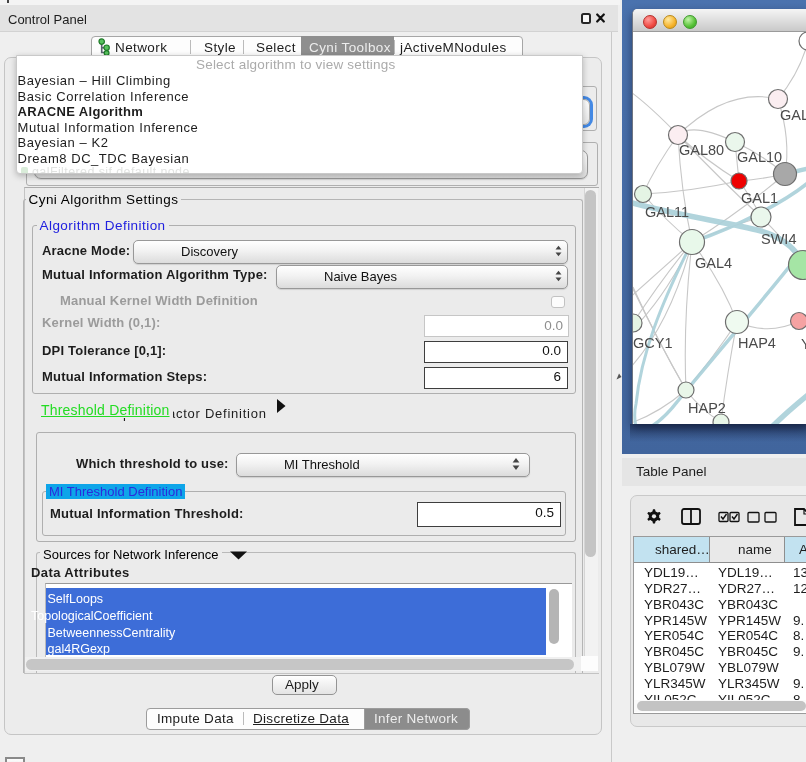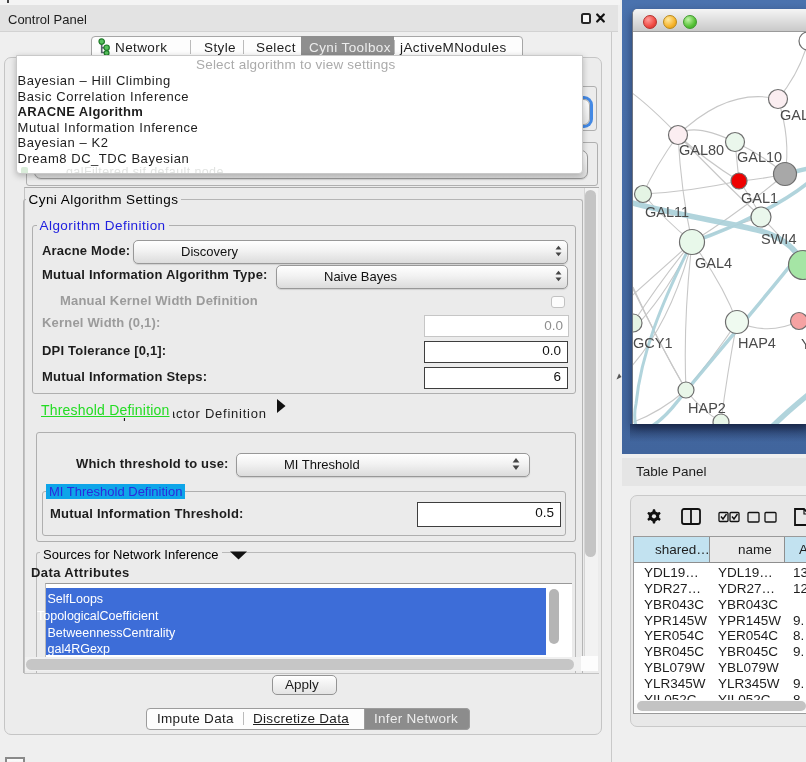--- a/index.html
+++ b/index.html
@@ -120,21 +120,21 @@
 <div class="abs" style="left:36px;top:552px;width:538px;height:120px;border:1px solid #B9B9B9;border-bottom:none;border-radius:3px 3px 0 0;"></div>
 <div class="gbt" style="left:40px;top:547px;background:#EBEBEB;">Sources for Network Inference</div>
 <svg class="abs" style="left:230px;top:551px;" width="17" height="9" viewBox="0 0 17 9">
       <path d="M0 0.5 L17 0.5 L8.5 8.5 Z" fill="#111"></path>
     </svg>
 <div class="lbl b" style="left:31px;top:565px;letter-spacing:0.4px;">Data Attributes</div>
 
 <div class="abs" style="left:45px;top:583px;width:526px;height:74px;background:#fff;border-top:1px solid #999;border-left:1px solid #bbb;border-bottom:1px solid #909090;"></div>
 <div class="abs" style="left:45.5px;top:587.5px;width:500px;height:67px;background:#3D6DD8;"></div>
 <div class="lbl" style="left:47.5px;top:591.5px;color:#fff;font-size:12.5px;">SelfLoops</div>
-<div class="lbl" style="left:37px;top:608.5px;color:#fff;font-size:12.5px;">TopologicalCoefficient</div>
+<div class="lbl" style="left:31px;top:608.5px;color:#fff;font-size:12.5px;">TopologicalCoefficient</div>
 <div class="lbl" style="left:47.5px;top:625.5px;color:#fff;font-size:12.5px;">BetweennessCentrality</div>
 <div class="lbl" style="left:47.5px;top:642px;color:#fff;font-size:12.5px;">gal4RGexp</div>
 <div class="abs" style="left:549px;top:589px;width:10px;height:55px;background:#B5B5B5;border-radius:5px;"></div>
 
 <div class="abs" style="left:584px;top:188px;width:13px;height:469px;background:#F2F2F2;border-left:1px solid #D5D5D5;"></div>
 <div class="abs" style="left:585px;top:190px;width:11px;height:367px;background:#C4C4C4;border-radius:6px;"></div>
 <div class="abs" style="left:25px;top:657px;width:556px;height:14px;background:#F0F0F0;"></div>
 <div class="abs" style="left:26px;top:659px;width:548px;height:11px;background:#C6C6C6;border-radius:6px;"></div>
 <div class="abs" style="left:581px;top:656px;width:17px;height:15px;background:#FDFDFD;"></div>
 
@@ -146,21 +146,21 @@
 <div class="abs" style="left:364px;top:708px;width:104px;height:20px;background:#8C8C8C;border:1px solid #9C9C9C;border-radius:0 4px 4px 0;"></div>
 <div class="lbl" style="left:157px;top:711px;font-size:13.5px;letter-spacing:0.3px;">Impute Data</div>
 <div class="lbl" style="left:253px;top:711px;font-size:13.5px;letter-spacing:0.3px;text-decoration:underline;">Discretize Data</div>
 <div class="lbl" style="left:374px;top:711px;font-size:13.5px;letter-spacing:0.3px;color:#EDEDED;">Infer Network</div>
 
 <div class="abs" style="left:5px;top:757px;width:16px;height:8px;border:2px solid #8a8a8a;background:linear-gradient(#fdfdfd,#e8e8e8);"></div>
 
 <div class="abs" style="left:16px;top:55px;width:565px;height:117px;background:#fff;border:1px solid #C9C9C9;border-radius:0 0 4px 4px;box-shadow:0 2px 6px rgba(0,0,0,0.25);"></div>
 <div class="abs" style="left:16px;top:55px;width:565px;height:118px;overflow:hidden;">
   <div class="abs" style="left:5px;top:112px;width:7px;height:8px;background:rgba(120,185,120,0.28);border-radius:2px;"></div>
-  <div class="lbl" style="left:16px;top:110px;color:#E1E3E1;font-size:12.5px;letter-spacing:0.4px;margin-left:34px;">galFiltered.sif default node</div>
+  <div class="lbl" style="left:16px;top:110px;color:#E1E3E1;font-size:12.5px;letter-spacing:0.4px;">galFiltered.sif default node</div>
 </div>
 <div class="lbl" style="left:196px;top:57px;color:#ABABAB;font-size:13.5px;letter-spacing:0.2px;">Select algorithm to view settings</div>
 <div class="lbl" style="left:17.5px;top:73px;letter-spacing:0.55px;">Bayesian – Hill Climbing</div>
 <div class="lbl" style="left:17.5px;top:89px;letter-spacing:0.55px;">Basic Correlation Inference</div>
 <div class="lbl b" style="left:17.5px;top:104px;letter-spacing:0.35px;">ARACNE Algorithm</div>
 <div class="lbl" style="left:17.5px;top:120px;letter-spacing:0.55px;">Mutual Information Inference</div>
 <div class="lbl" style="left:17.5px;top:135px;letter-spacing:0.55px;">Bayesian – K2</div>
 <div class="lbl" style="left:17.5px;top:151px;letter-spacing:0.55px;">Dream8 DC_TDC Bayesian</div>
 
 <svg class="abs" style="left:616px;top:373px;" width="6" height="7" viewBox="0 0 6 7">

